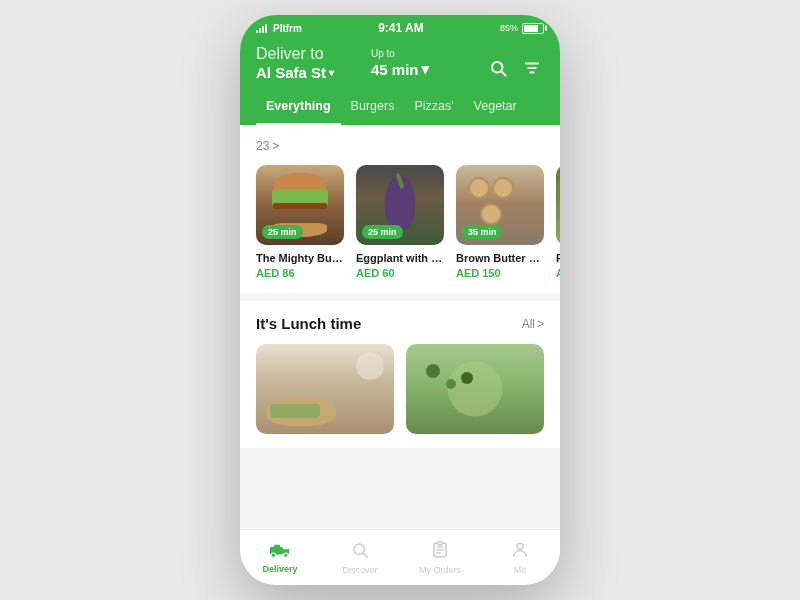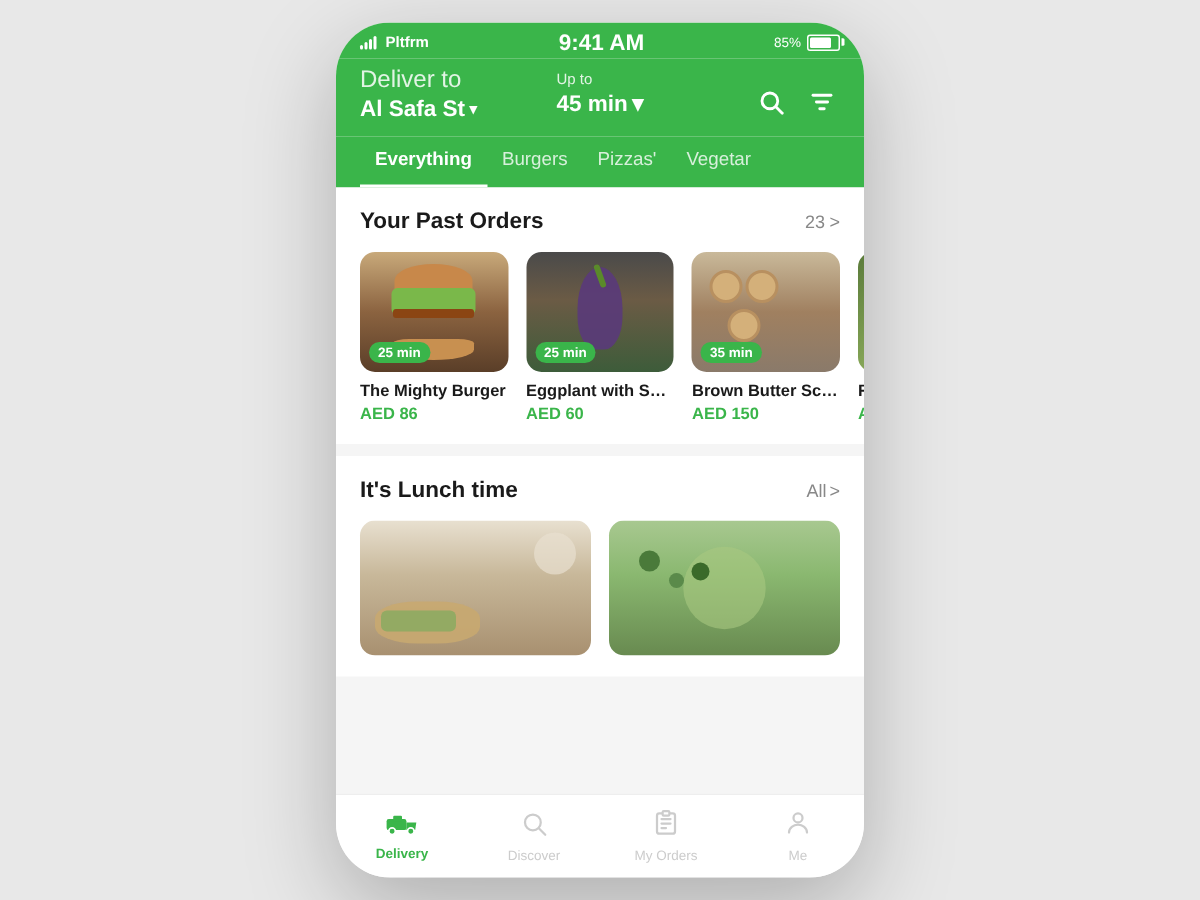--- a/index.html
+++ b/index.html
@@ -8,21 +8,21 @@
       background: #e8e8e8;
       display: flex;
       justify-content: center;
       align-items: center;
       width: 800px;
       height: 600px;
       font-family: -apple-system, BlinkMacSystemFont, 'Segoe UI', sans-serif;
     }
 
     .phone {
-      width: 352px;
+      width: 320px;
       height: 570px;
       background: #f5f5f5;
       border-radius: 36px;
       overflow: hidden;
       box-shadow: 0 20px 60px rgba(0,0,0,0.25);
       display: flex;
       flex-direction: column;
       position: relative;
     }
 
@@ -57,21 +57,21 @@
 
     .status-text {
       color: white;
       font-size: 10px;
       font-weight: 600;
       margin-left: 4px;
     }
 
     .status-time {
       color: white;
-      font-size: 15px;
+      font-size: 12px;
       font-weight: 600;
     }
 
     .status-right {
       display: flex;
       align-items: center;
       gap: 4px;
     }
 
     .battery-icon {
@@ -479,21 +479,20 @@
     <div class="tab-item active">Everything</div>
     <div class="tab-item">Burgers</div>
     <div class="tab-item">Pizzas'</div>
     <div class="tab-item">Vegetar</div>
   </div>
 
   <div class="main-content">
 
     <div class="section">
       <div class="section-header">
-        <div class="section-title">Your Past Orders</div>
         <div class="section-count">
           <span>23</span>
           <span>&gt;</span>
         </div>
       </div>
 
       <div class="cards-scroll">
 
         <div class="food-card">
           <div class="food-card-img burger-img">

